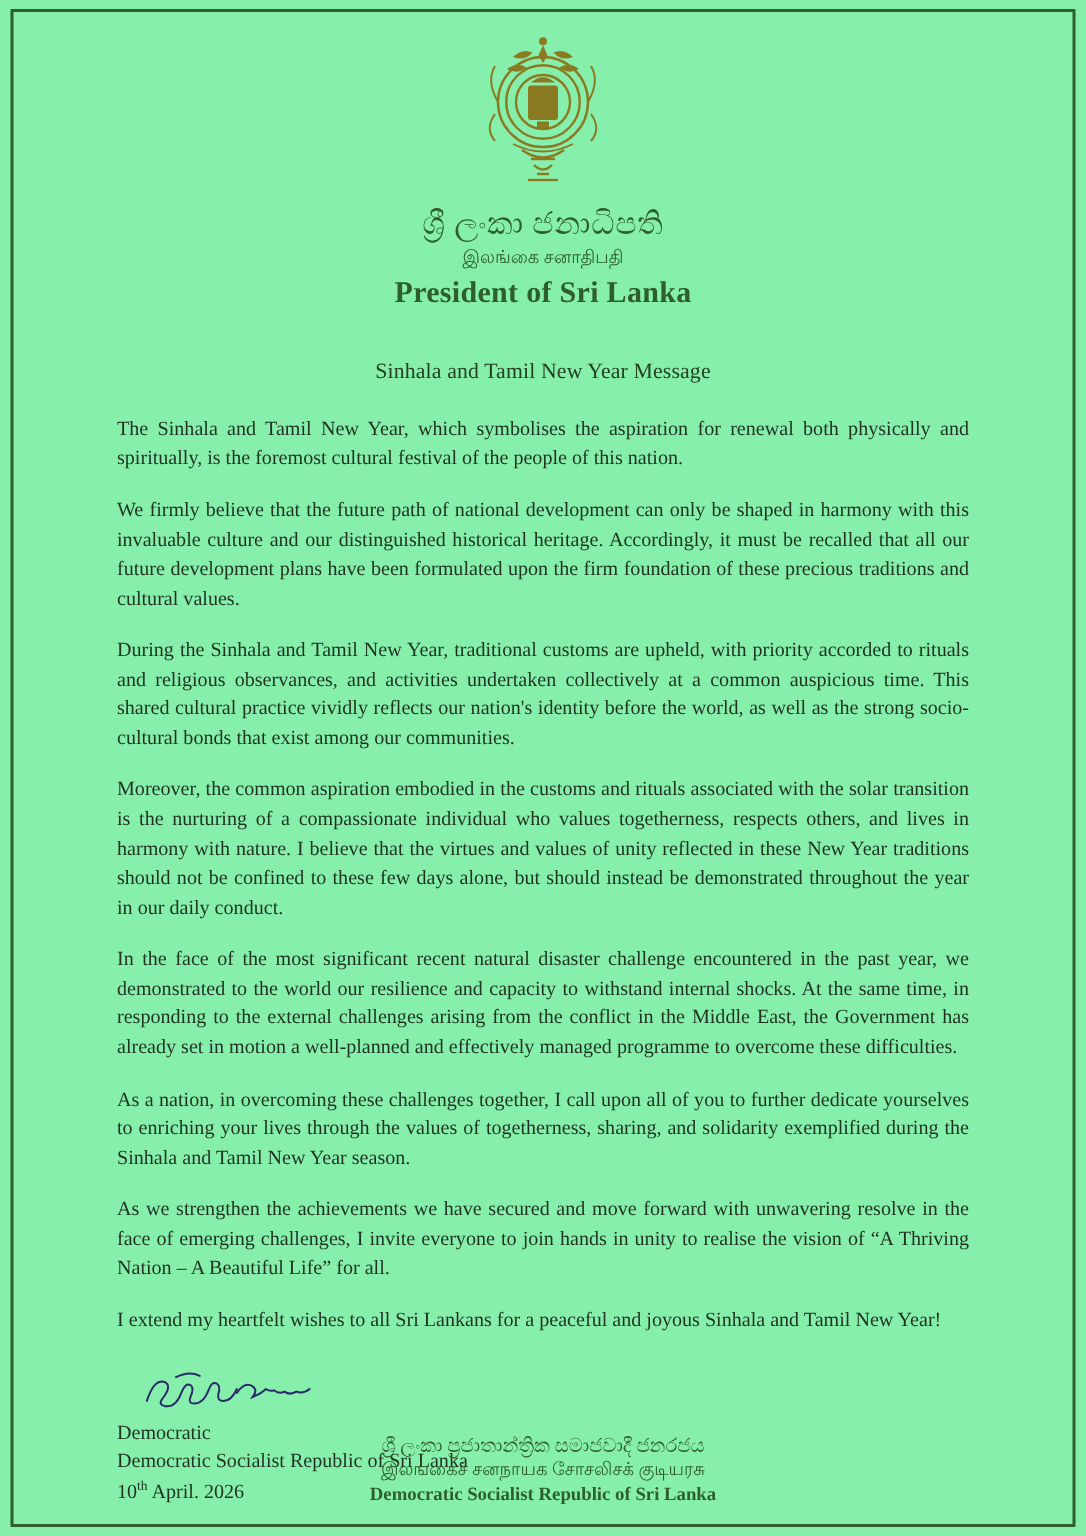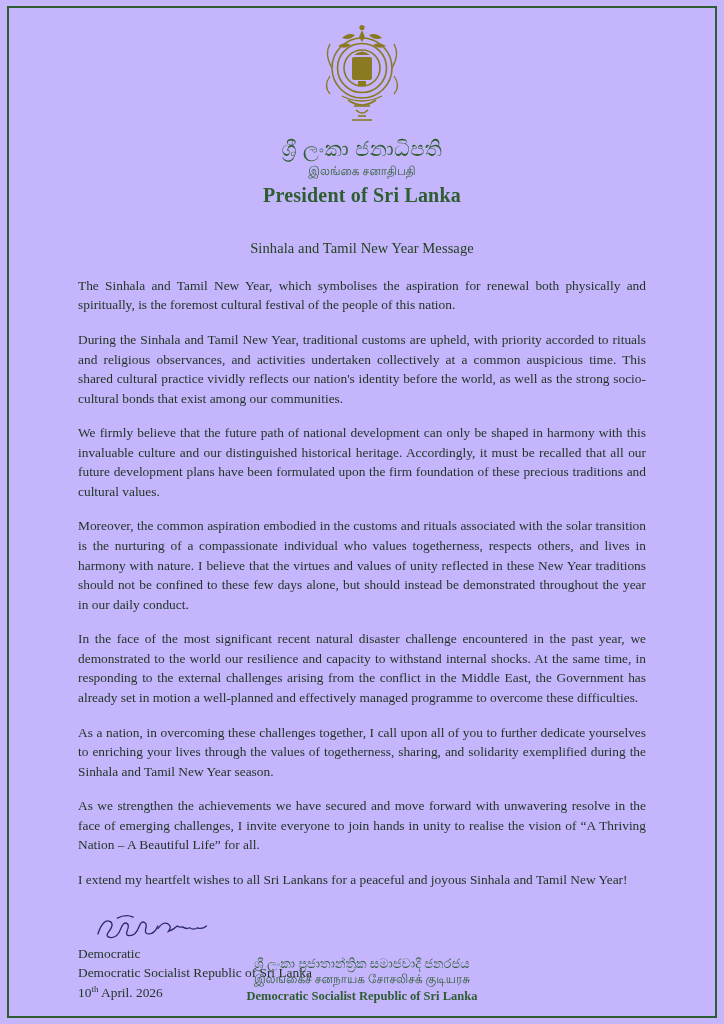--- a/index.html
+++ b/index.html
@@ -11,21 +11,21 @@
     width: 724px;
     height: 1024px;
     font-family: "Liberation Serif", serif;
     color: #1d2c1d;
     overflow: hidden;
   }
   .page {
     position: relative;
     width: 724px;
     height: 1024px;
-    background: #c4b5fd;
+    background: #86efac;
     box-sizing: border-box;
     padding: 0;
   }
   .border-frame {
     position: absolute;
     left: 7px;
     top: 6px;
     right: 7px;
     bottom: 6px;
     border: 2px solid #2f5d2f;
@@ -190,22 +190,22 @@
     <div class="header-lines">
       <div class="head-sinhala">ශ්‍රී ලංකා ජනාධිපති</div>
       <div class="head-tamil">இலங்கை சனாதிபதி</div>
       <div class="head-english">President of Sri Lanka</div>
     </div>
 
     <div class="doc-title">Sinhala and Tamil New Year Message</div>
 
     <div class="body-text">
       <p>The Sinhala and Tamil New Year, which symbolises the aspiration for renewal both physically and spiritually, is the foremost cultural festival of the people of this nation.</p>
+      <p>We firmly believe that the future path of national development can only be shaped in harmony with this invaluable culture and our distinguished historical heritage. Accordingly, it must be recalled that all our future development plans have been formulated upon the firm foundation of these precious traditions and cultural values.</p>
       <p>During the Sinhala and Tamil New Year, traditional customs are upheld, with priority accorded to rituals and religious observances, and activities undertaken collectively at a common auspicious time. This shared cultural practice vividly reflects our nation's identity before the world, as well as the strong socio-cultural bonds that exist among our communities.</p>
-      <p>We firmly believe that the future path of national development can only be shaped in harmony with this invaluable culture and our distinguished historical heritage. Accordingly, it must be recalled that all our future development plans have been formulated upon the firm foundation of these precious traditions and cultural values.</p>
       <p>Moreover, the common aspiration embodied in the customs and rituals associated with the solar transition is the nurturing of a compassionate individual who values togetherness, respects others, and lives in harmony with nature. I believe that the virtues and values of unity reflected in these New Year traditions should not be confined to these few days alone, but should instead be demonstrated throughout the year in our daily conduct.</p>
       <p>In the face of the most significant recent natural disaster challenge encountered in the past year, we demonstrated to the world our resilience and capacity to withstand internal shocks. At the same time, in responding to the external challenges arising from the conflict in the Middle East, the Government has already set in motion a well-planned and effectively managed programme to overcome these difficulties.</p>
       <p>As a nation, in overcoming these challenges together, I call upon all of you to further dedicate yourselves to enriching your lives through the values of togetherness, sharing, and solidarity exemplified during the Sinhala and Tamil New Year season.</p>
       <p>As we strengthen the achievements we have secured and move forward with unwavering resolve in the face of emerging challenges, I invite everyone to join hands in unity to realise the vision of “A Thriving Nation – A Beautiful Life” for all.</p>
       <p>I extend my heartfelt wishes to all Sri Lankans for a peaceful and joyous Sinhala and Tamil New Year!</p>
     </div>
 
     <div class="signature-block">
       <svg class="signature-mark" width="150" height="34" viewBox="0 0 150 34">
         <g fill="none" stroke="#2a2a6a" stroke-width="1.5" stroke-linecap="round">

